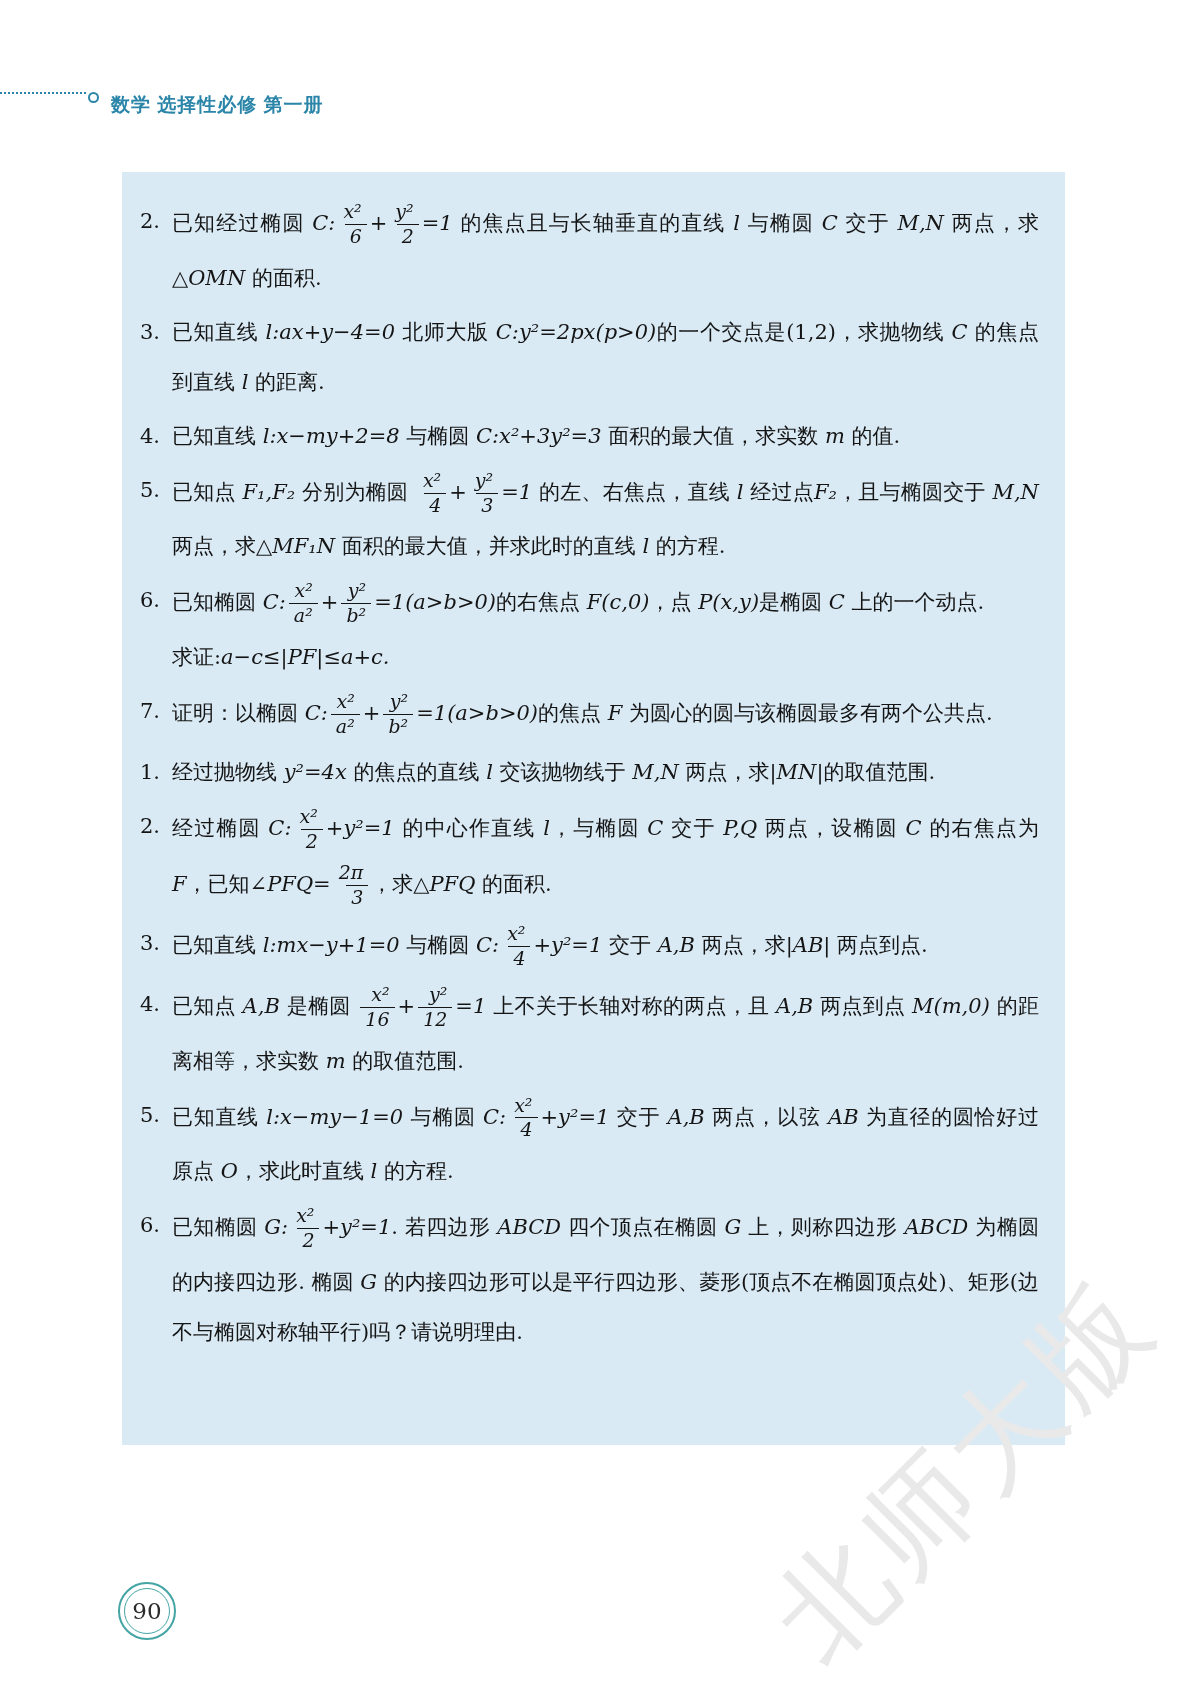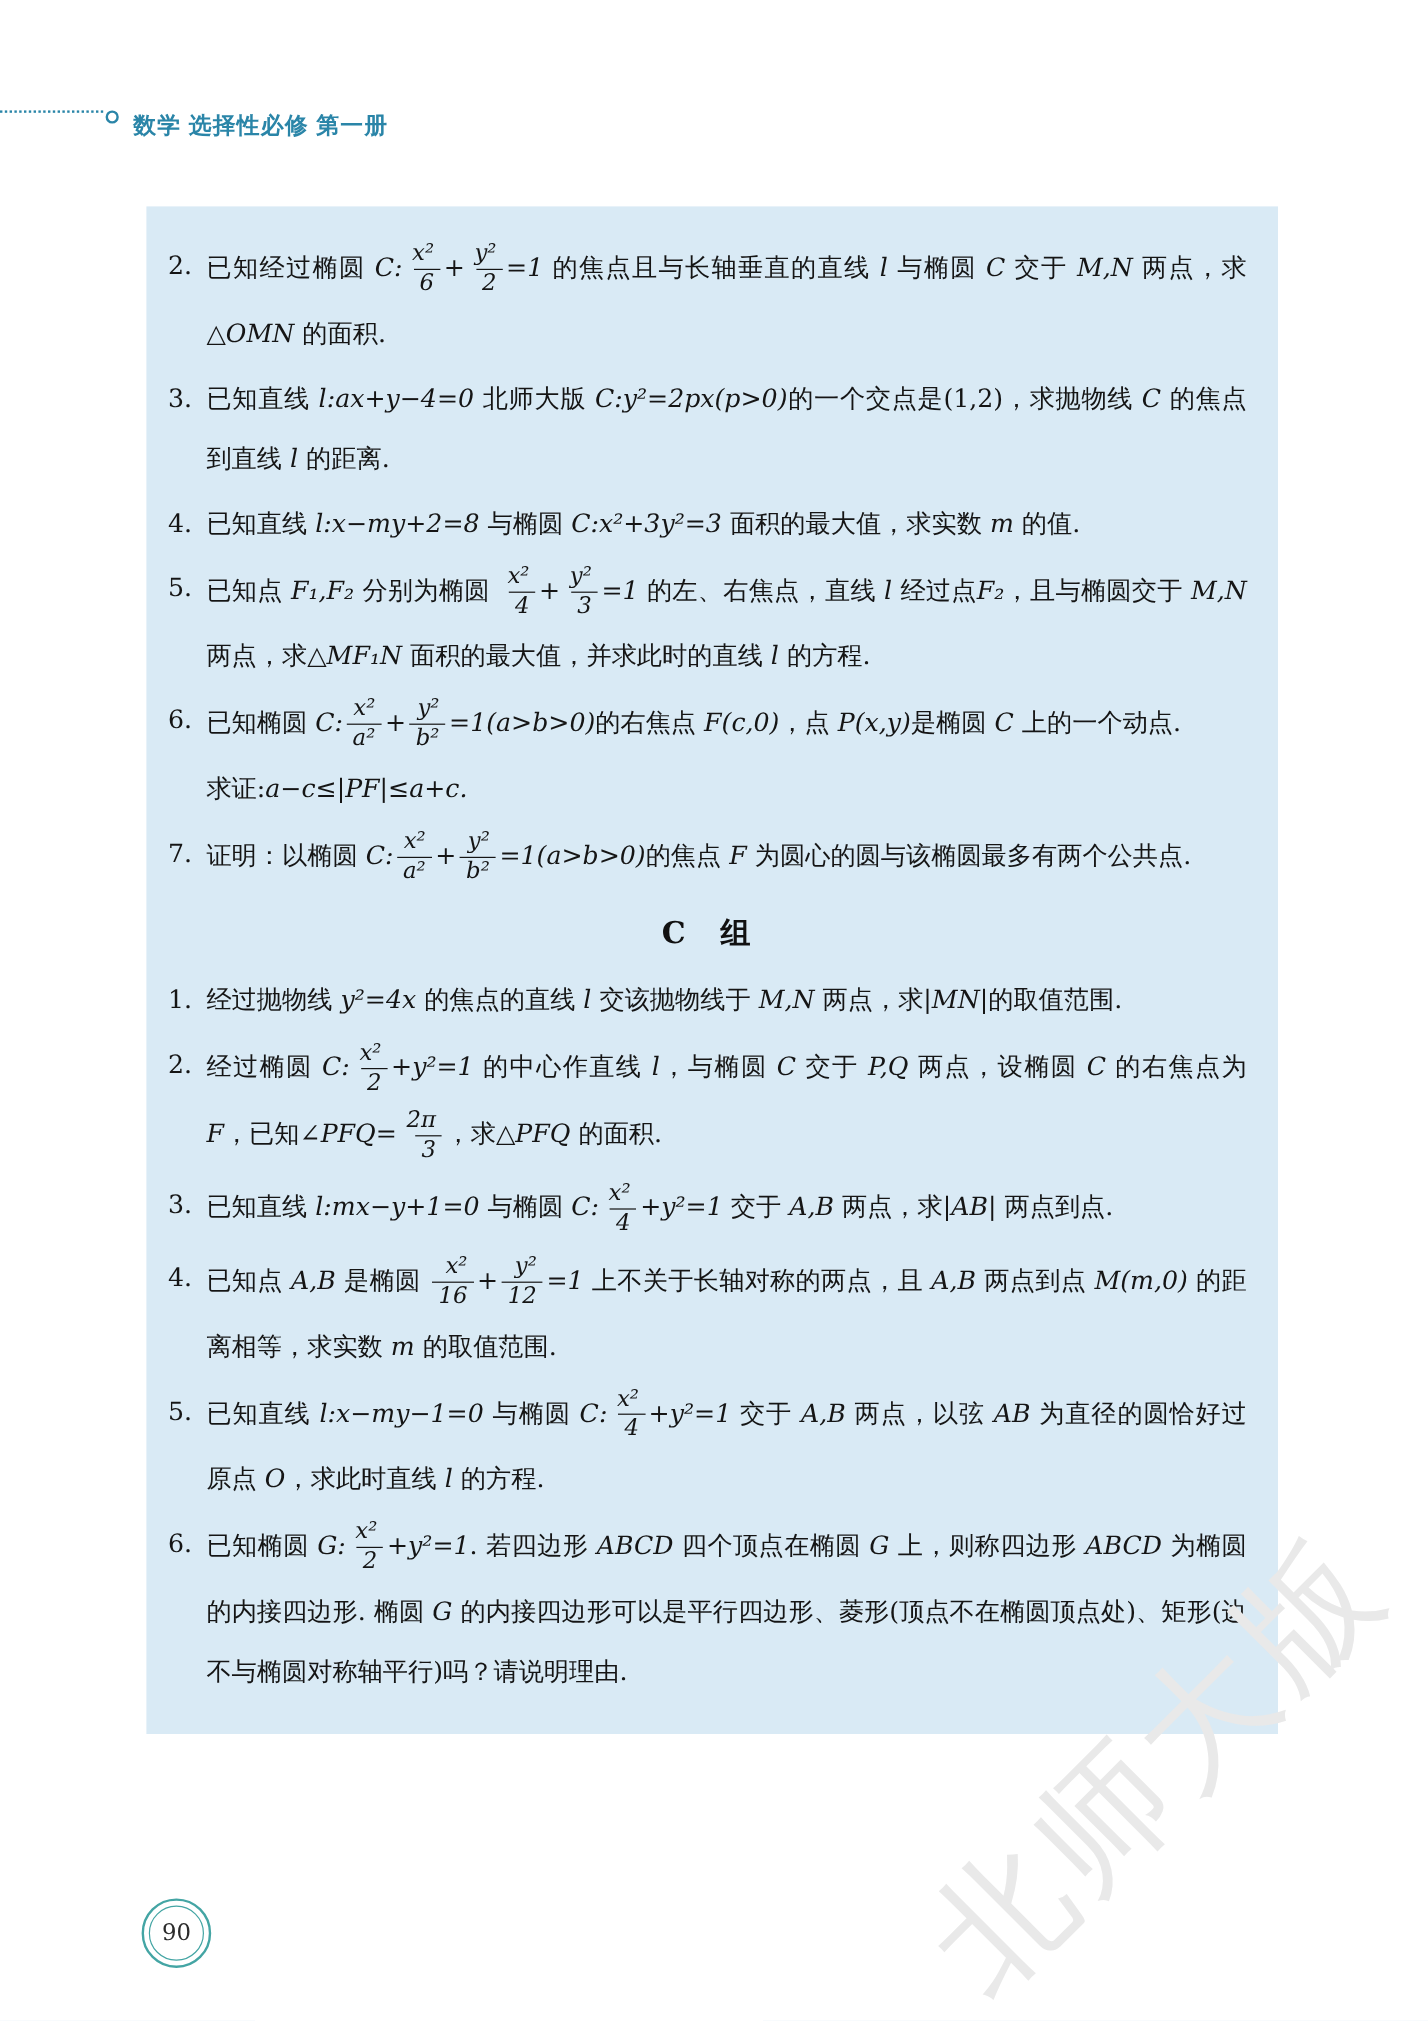--- a/index.html
+++ b/index.html
@@ -67,21 +67,21 @@
     position:absolute;left:118px;top:1582px;
     width:58px;height:58px;box-sizing:border-box;
     border:2px solid #44a5a4;border-radius:50%;
     display:flex;align-items:center;justify-content:center;
     background:#ffffff;
   }
   .page-badge-inner{
     width:46px;height:46px;box-sizing:border-box;
     border:1.5px solid #44a5a4;border-radius:50%;
     display:flex;align-items:center;justify-content:center;
-    font-size:19px;color:#2b2b2b;
+    font-size:23px;color:#2b2b2b;
   }
   
   .watermark{
     position:absolute;left:705px;top:1395px;width:520px;
     text-align:center;white-space:nowrap;
     font-size:112px;letter-spacing:8px;
     color:#e9e9e9;
     transform:rotate(-45deg);
     pointer-events:none;user-select:none;
   }
@@ -139,21 +139,20 @@
         <span class="pnum">7.</span>
         <span class="pbody"><span class="seg-t">证明：以椭圆 </span><span class="seg-m">C:</span><span class="frac">
             <span class="fnum">x²</span>
             <span class="fden">a²</span>
           </span><span class="seg-m">+</span><span class="frac">
             <span class="fnum">y²</span>
             <span class="fden">b²</span>
           </span><span class="seg-m">=1(a&gt;b&gt;0)</span><span class="seg-t">的焦点 </span><span class="seg-m">F</span><span class="seg-t"> 为圆心的圆与该椭圆最多有两个公共点.</span></span>
       </div>
     </div>
-  <h2 class="group-heading">C　组</h2>
   <div id="list-c">
       <div class="problem">
         <span class="pnum">1.</span>
         <span class="pbody"><span class="seg-t">经过抛物线 </span><span class="seg-m">y²=4x</span><span class="seg-t"> 的焦点的直线 </span><span class="seg-m">l</span><span class="seg-t"> 交该抛物线于 </span><span class="seg-m">M,N</span><span class="seg-t"> 两点，求</span><span class="seg-m">|MN|</span><span class="seg-t">的取值范围.</span></span>
       </div>
       <div class="problem">
         <span class="pnum">2.</span>
         <span class="pbody"><span class="seg-t">经过椭圆 </span><span class="seg-m">C:</span><span class="frac">
             <span class="fnum">x²</span>
             <span class="fden">2</span>

